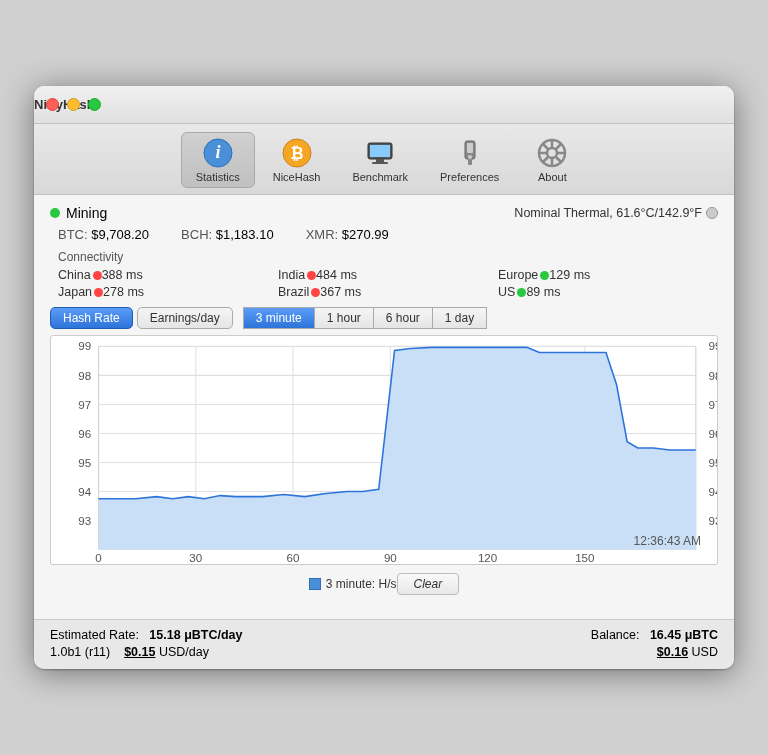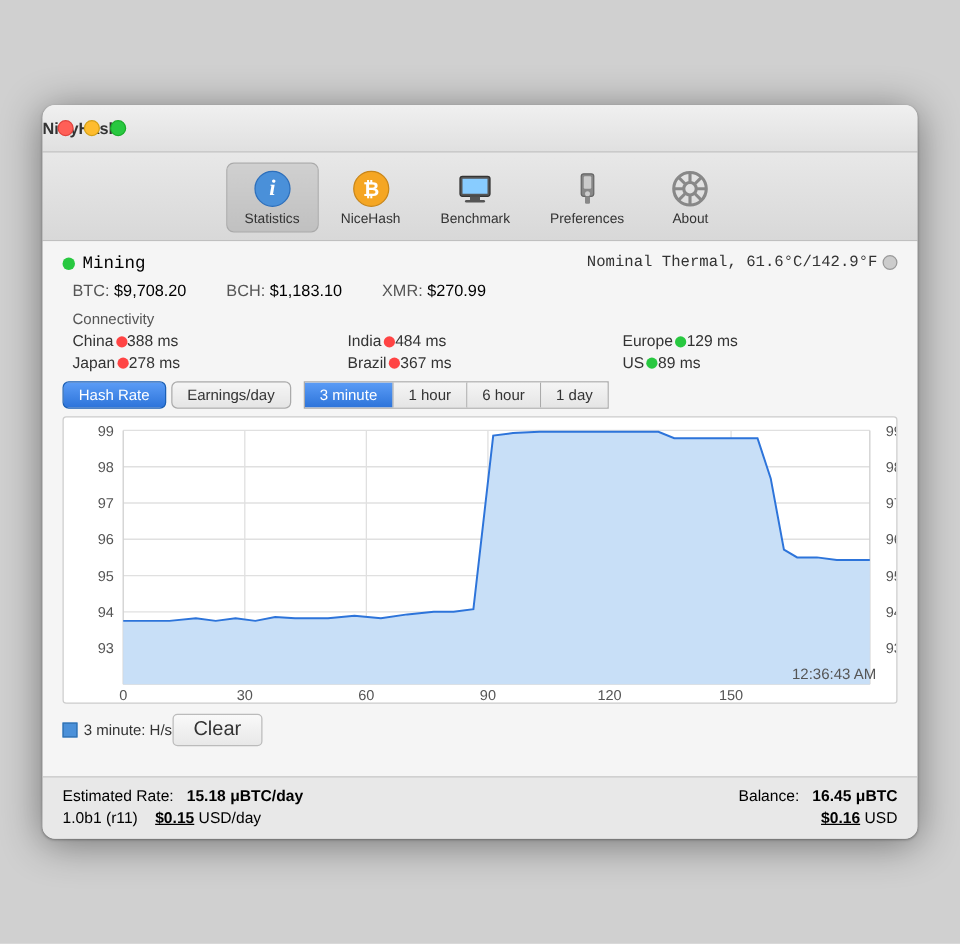--- a/index.html
+++ b/index.html
@@ -80,24 +80,23 @@
     .toolbar-label {
       font-size: 11px;
       color: #333;
     }
     .content {
       background: #f5f5f5;
       padding: 10px 16px 12px;
     }
     .status-row {
       display: flex;
-      align-items: flex-start;
+      align-items: center;
       justify-content: space-between;
       margin-bottom: 6px;
-      font-family: Liberation Mono, monospace;
     }
     .mining-status {
       display: flex;
       align-items: center;
       gap: 6px;
       font-size: 14px;
       font-weight: 500;
     }
     .dot-green {
       width: 10px; height: 10px; border-radius: 50%; background: #28c840;
@@ -210,43 +209,44 @@
     .chart-timestamp {
       position: absolute;
       bottom: 16px;
       right: 16px;
       font-size: 12px;
       color: #555;
     }
     .legend-row {
       display: flex;
       align-items: center;
-      justify-content: flex-start;
+      justify-content: center;
       margin-bottom: 12px;
     }
     .legend-item {
       display: flex;
       align-items: center;
       gap: 5px;
       font-size: 12px;
       color: #333;
     }
     .legend-color-box {
       width: 12px; height: 12px;
       background: #4a90d9;
       border: 1px solid #3070b0;
     }
     .clear-btn {
       padding: 3px 16px;
       border-radius: 4px;
-      font-size: 16px;
+      font-size: 12px;
       cursor: pointer;
       border: 1px solid #bbb;
       background: linear-gradient(to bottom, #f9f9f9, #e8e8e8);
       color: #333;
+      font-style: italic;
     }
     .footer {
       background: #e8e8e8;
       border-top: 1px solid #c8c8c8;
       padding: 8px 16px 10px;
       display: grid;
       grid-template-columns: 1fr 1fr;
       gap: 3px 16px;
       font-size: 12.5px;
     }

